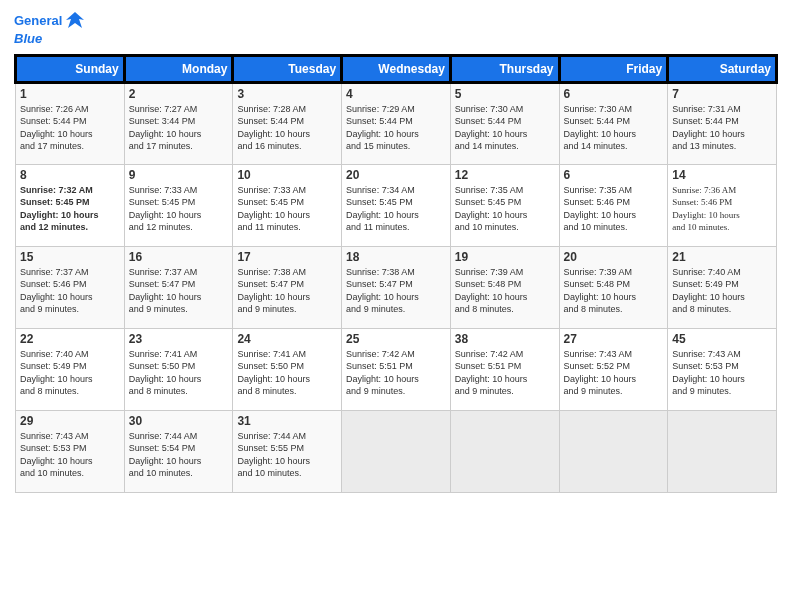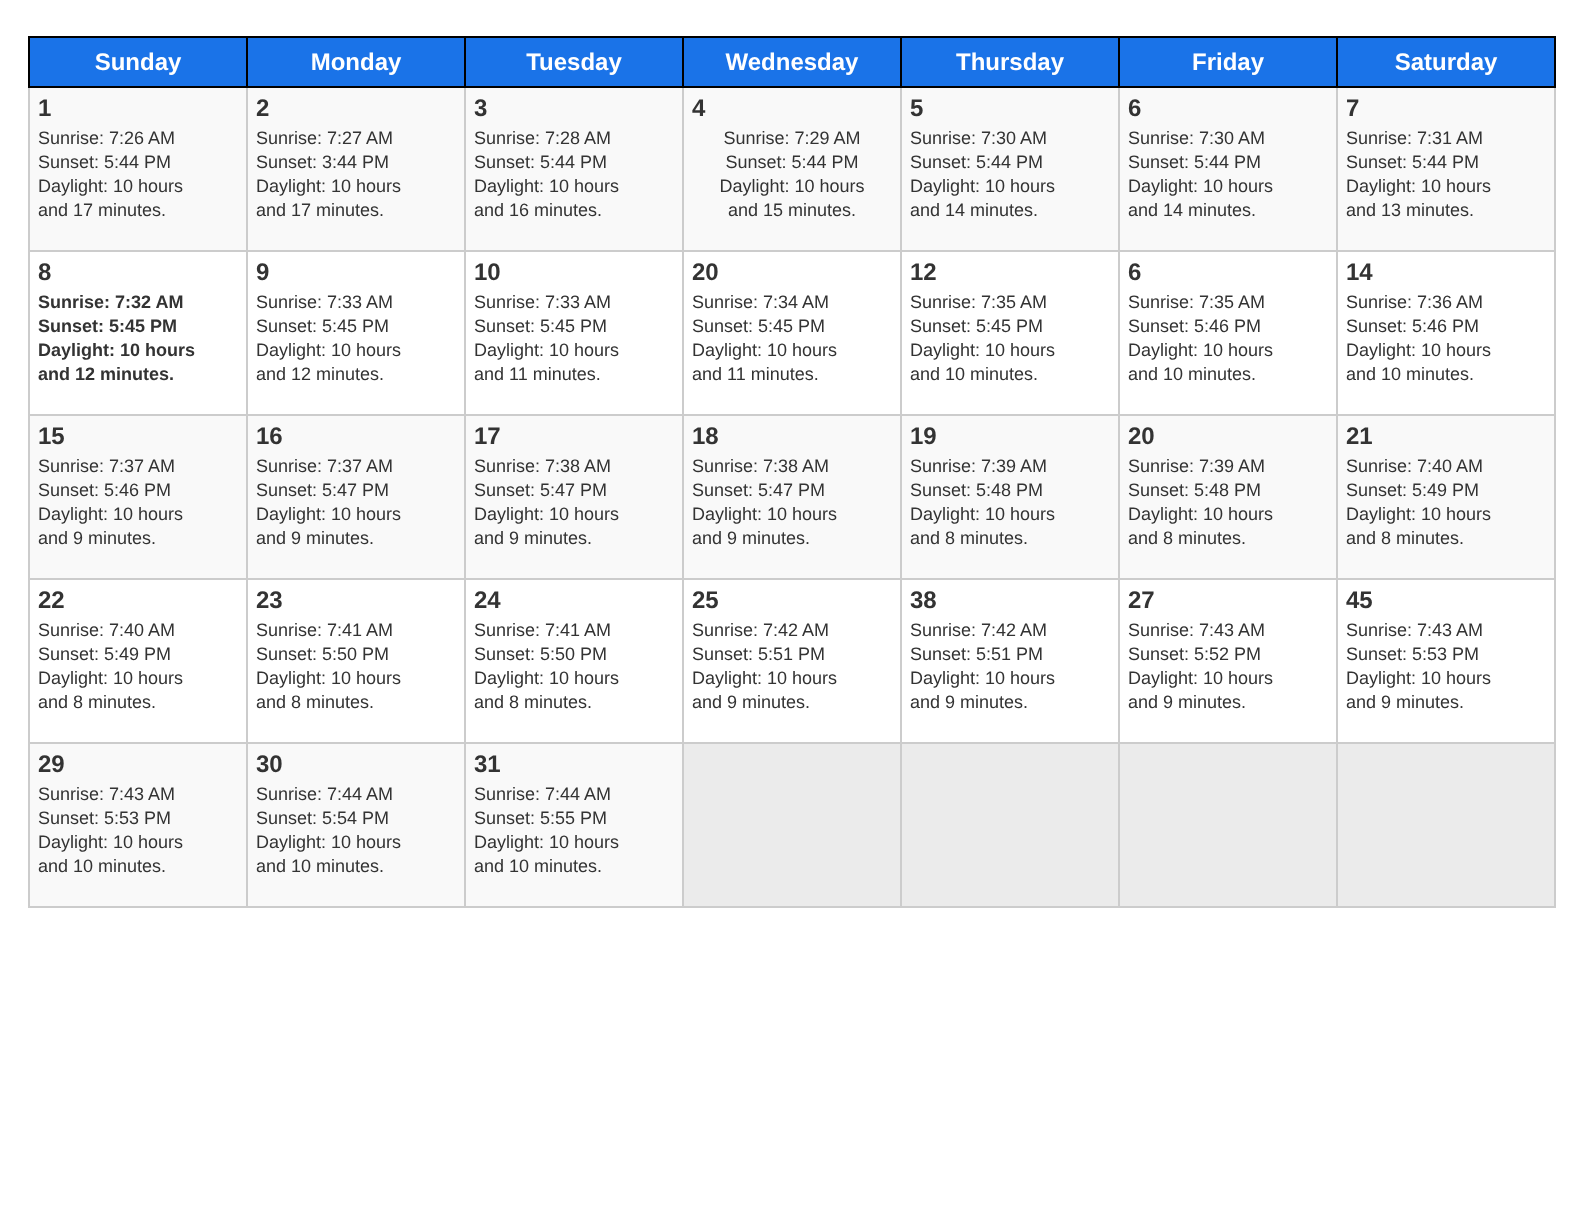--- a/index.html
+++ b/index.html
@@ -51,22 +51,22 @@
       border-collapse: collapse;
       margin-top: 8px;
       table-layout: fixed;
     }
     .calendar thead tr th {
       background: #1a73e8;
       color: #fff;
       font-size: 12px;
       font-weight: bold;
       padding: 5px 4px;
-      text-align: center;
-      border: 1px solid #000000;
+      text-align: right;
+      border: 3px solid #000000;
     }
     .calendar tbody tr td {
       vertical-align: top;
       border: 1px solid #ccc;
       padding: 3px 4px;
       font-size: 9.5px;
       color: #333;
       background: #fff;
       height: 82px;
     }
@@ -85,20 +85,37 @@
     .day-detail {
       font-size: 9px;
       line-height: 1.35;
       color: #333;
     }
   </style>
 </head>
 <body>
 
 <div class="container">
+  <div class="header-logo">
+    <div class="logo">
+      <div style="display:flex;flex-direction:column;align-items:flex-start;">
+        <div style="display:flex;align-items:center;">
+          <span class="logo-text"><span>General</span></span>
+          <svg width="22" height="22" viewBox="0 0 22 22" style="margin-left:2px;">
+            <polygon points="11,2 20,10 15,9 18,18 11,13 4,18 7,9 2,10" fill="#1a73e8"></polygon>
+          </svg>
+        </div>
+        <span class="logo-text" style="color:#1a73e8;font-style:italic;">Blue</span>
+      </div>
+    </div>
+    <div class="title-block">
+      <div class="month-title"></div>
+      <div class="subtitle"></div>
+    </div>
+  </div>
 
   <table class="calendar">
     <thead>
       <tr id="weekday-header">
       <th>Sunday</th>
           <th>Monday</th>
           <th>Tuesday</th>
           <th>Wednesday</th>
           <th>Thursday</th>
           <th>Friday</th>
@@ -123,21 +140,21 @@
           </td>
           <td>
             <span class="day-number">3</span>
             <div class="day-detail" style="white-space: pre-line;">Sunrise: 7:28 AM
 Sunset: 5:44 PM
 Daylight: 10 hours
 and 16 minutes.</div>
           </td>
           <td>
             <span class="day-number">4</span>
-            <div class="day-detail" style="white-space: pre-line; text-align: center;">Sunrise: 7:29 AM
+            <div class="day-detail" style="white-space: pre-line;">Sunrise: 7:29 AM
 Sunset: 5:44 PM
 Daylight: 10 hours
 and 15 minutes.</div>
           </td>
           <td>
             <span class="day-number">5</span>
             <div class="day-detail" style="white-space: pre-line;">Sunrise: 7:30 AM
 Sunset: 5:44 PM
 Daylight: 10 hours
 and 14 minutes.</div>
@@ -195,21 +212,21 @@
           </td>
           <td>
             <span class="day-number">6</span>
             <div class="day-detail" style="white-space: pre-line;">Sunrise: 7:35 AM
 Sunset: 5:46 PM
 Daylight: 10 hours
 and 10 minutes.</div>
           </td>
           <td>
             <span class="day-number">14</span>
-            <div class="day-detail" style="white-space: pre-line;">Sunrise: 7:36 AM
+            <div class="day-detail" style="white-space: pre-line; font-family: Liberation Serif, serif;">Sunrise: 7:36 AM
 Sunset: 5:46 PM
 Daylight: 10 hours
 and 10 minutes.</div>
           </td>
         </tr>
         <tr>
           <td>
             <span class="day-number">15</span>
             <div class="day-detail" style="white-space: pre-line;">Sunrise: 7:37 AM
 Sunset: 5:46 PM

